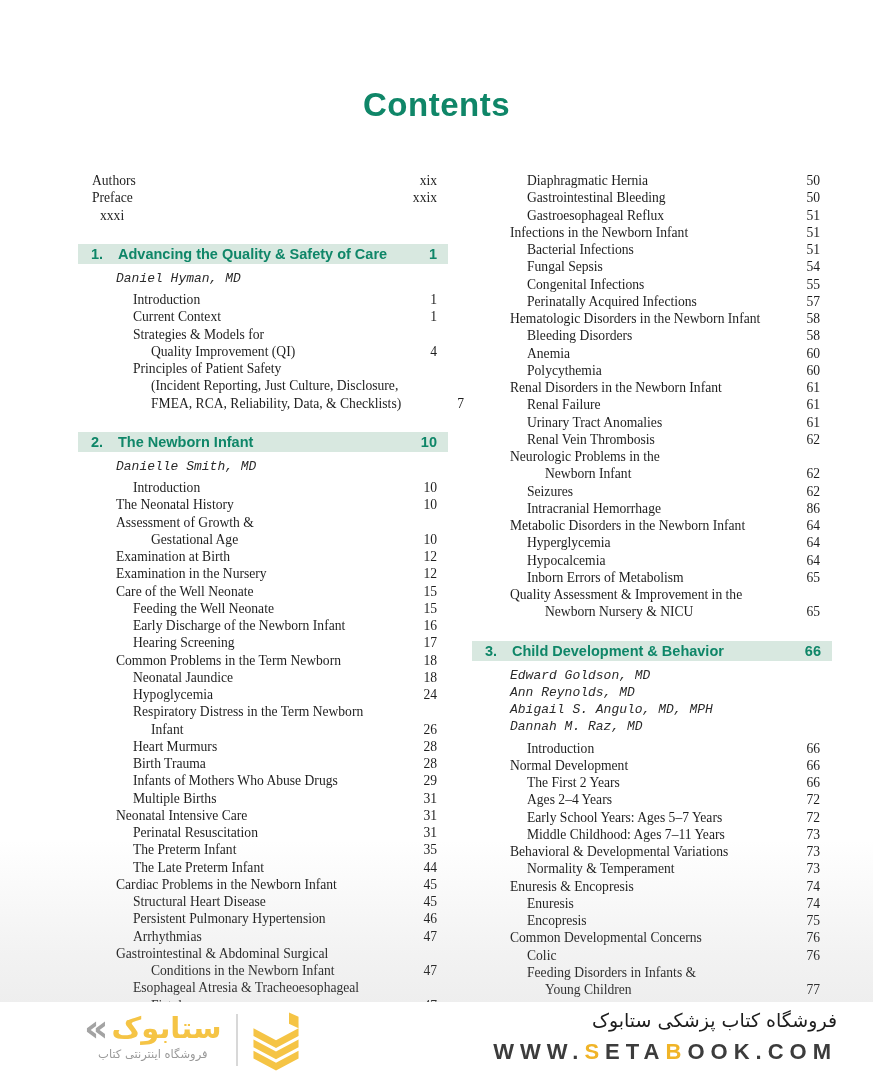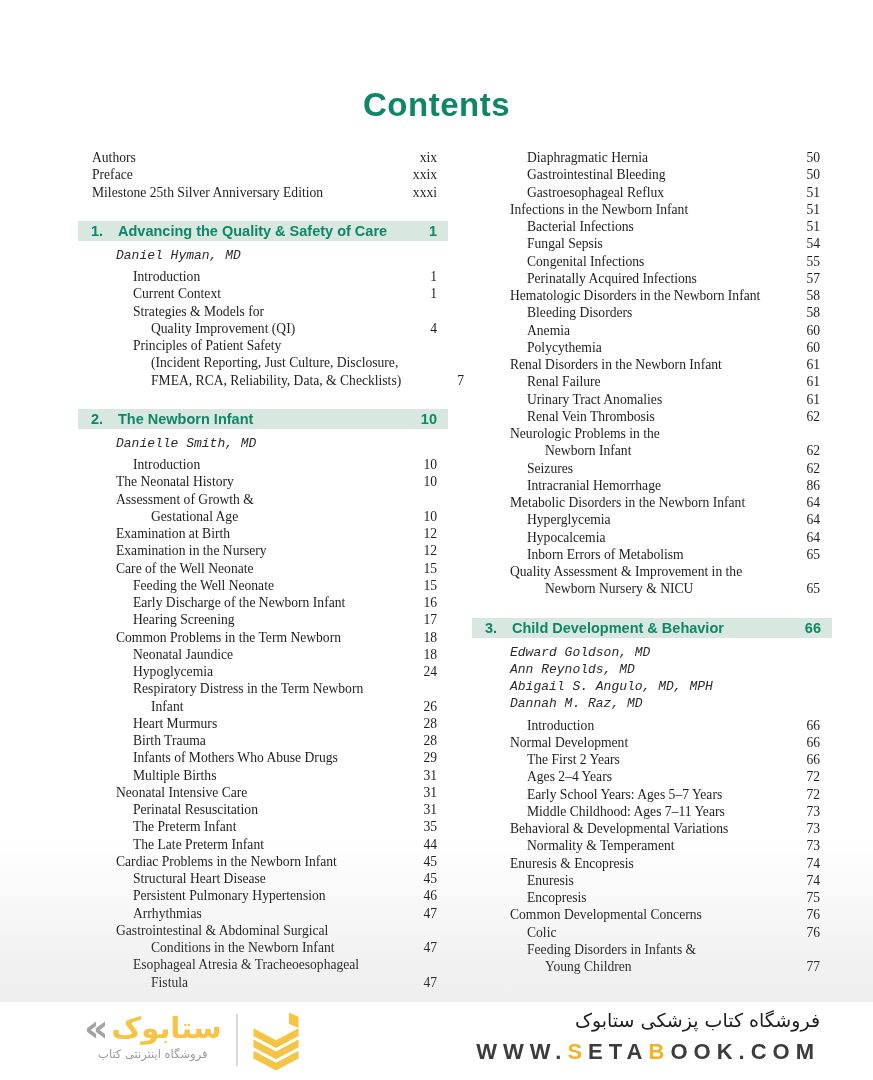--- a/index.html
+++ b/index.html
@@ -6,21 +6,21 @@
   body {
     width:873px; height:1080px; position:relative; overflow:hidden;
     background:#ffffff;
     font-family:"Liberation Serif", serif;
   }
   .page-title {
     position:absolute; top:86px; left:0; right:0; text-align:center;
     font-family:"Liberation Sans", sans-serif; font-weight:bold;
     font-size:33px; color:#0f8668; letter-spacing:0.5px;
   }
-  .col { position:absolute; top:143px; }
+  .col { position:absolute; top:166px; }
   .col-left  { left:78px;  width:370px; }
   .col-right { left:472px; width:360px; }
 
   .row {
     display:flex; justify-content:space-between; align-items:baseline;
     line-height:17.25px; font-size:13.6px; color:#1e1e1e; white-space:nowrap;
   }
   .col-left  .row { padding-right:11px; }
   .col-right .row { padding-right:12px; }
   .row .t { overflow:visible; }
@@ -70,21 +70,21 @@
     color:#f5c445; font-family:"DejaVu Sans", sans-serif; font-weight:bold;
     font-size:29px; line-height:36px; margin-left:3px;
   }
   .logo-tagline {
     color:#9a9a9a; font-family:"DejaVu Sans", sans-serif; font-size:11.5px;
     margin-top:1px;
   }
   .logo-divider { width:2px; height:52px; background:#d8d8d8; margin:4px 12px 0 14px; }
   .logo-emblem { margin-top:2px; }
 
-  .footer-right { position:absolute; right:53px; top:5px; text-align:right; }
+  .footer-right { position:absolute; right:36px; top:5px; text-align:right; }
   .store-name-fa {
     font-family:"DejaVu Sans", sans-serif; font-size:19px; color:#1d1d1d; line-height:27px;
   }
   .store-url {
     font-family:"Liberation Sans", sans-serif; font-weight:bold; font-size:22px;
     letter-spacing:6px; color:#3c3c3c; line-height:30px; margin-top:3px;
   }
   .store-url .hl { color:#f0b428; }
 </style>
 </head>
@@ -96,21 +96,20 @@
     <div class="block-front">
       <div class="row indf">
         <span class="t">Authors</span>
         <span class="p">xix</span>
       </div>
       <div class="row indf">
         <span class="t">Preface</span>
         <span class="p">xxix</span>
       </div>
       <div class="row indf">
-        <span class="t">Milestone 25th Silver Anniversary Edition</span>
         <span class="p">xxxi</span>
       </div>
     </div>
     <div class="chapter-band">
       <span class="num">1.</span>
       <span class="ct">Advancing the Quality &amp; Safety of Care</span>
       <span class="cp">1</span>
     </div>
     <div class="block-authors">
       <div class="authors">Daniel Hyman, MD</div>

